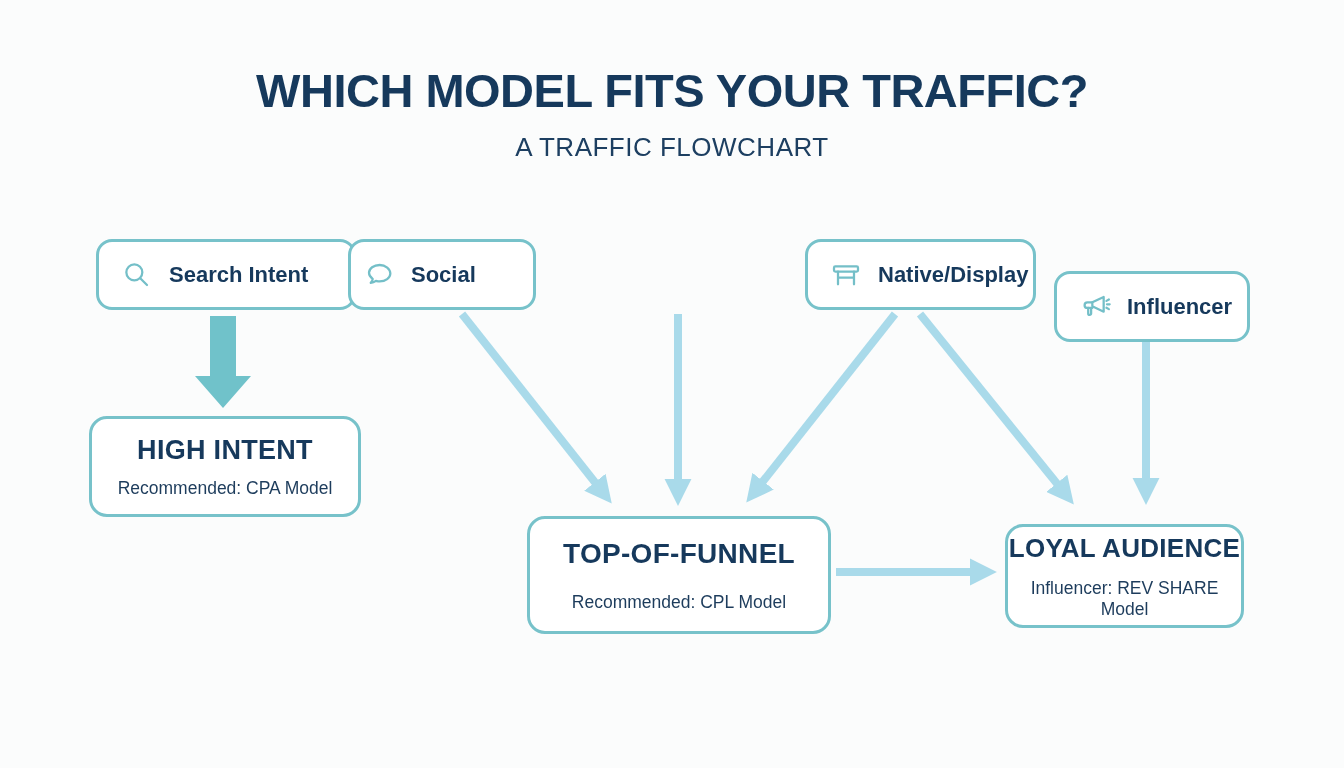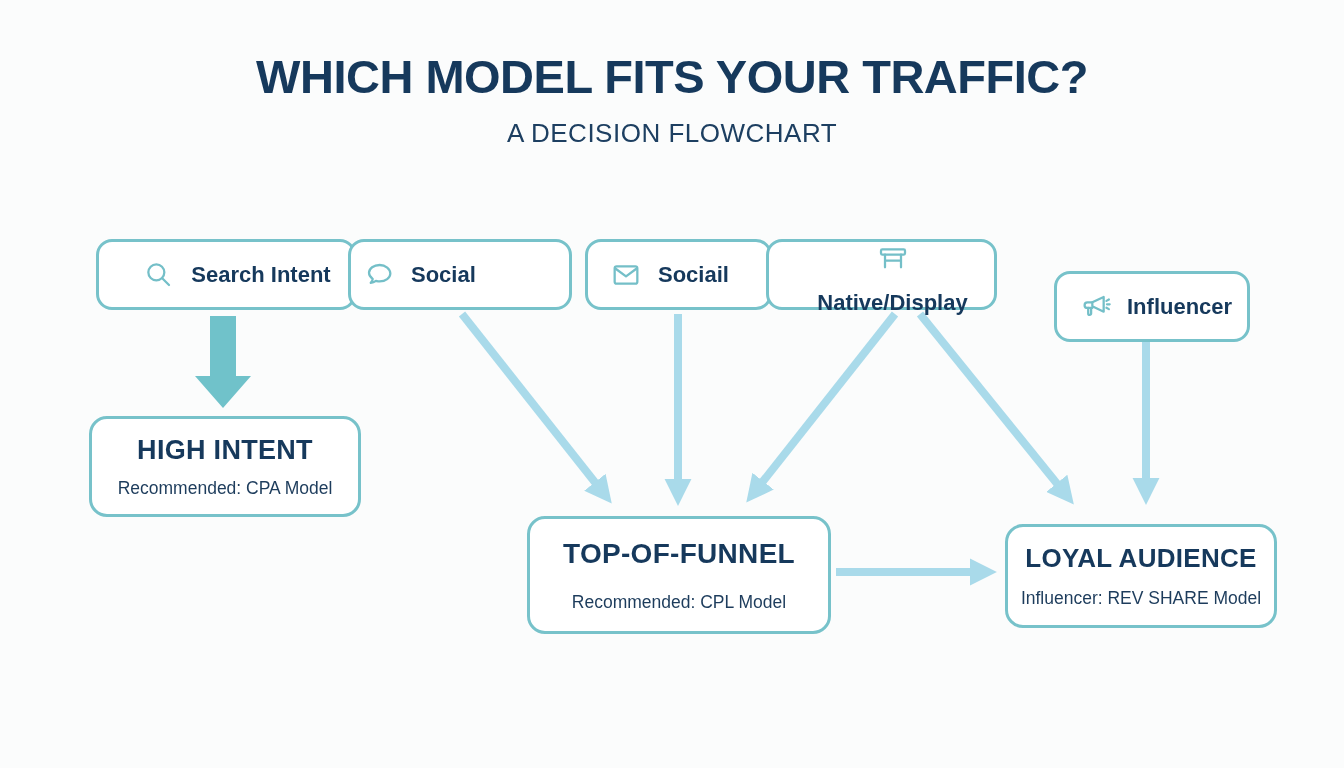--- a/index.html
+++ b/index.html
@@ -12,21 +12,21 @@
   *{box-sizing:border-box;margin:0;padding:0;}
   html,body{width:1344px;height:768px;}
   body{
     font-family:"Liberation Sans","DejaVu Sans",sans-serif;
     background:var(--background);
     color:var(--navy);
   }
   .canvas{position:relative;width:1344px;height:768px;overflow:hidden;}
 
   
-  .hdr{position:absolute;left:0;top:49px;width:100%;text-align:center;}
+  .hdr{position:absolute;left:0;top:63px;width:100%;text-align:center;}
   .hdr h1{
     font-size:47px;font-weight:700;letter-spacing:-0.5px;
     color:var(--navy);
   }
   .hdr h2{
     margin-top:14px;font-size:26px;font-weight:400;letter-spacing:0.5px;
     color:#1d3f61;
   }
 
   
@@ -37,49 +37,49 @@
 
   
   .src{
     position:absolute;height:71px;
     background:#fff;border:3px solid var(--teal-border);border-radius:16px;
     display:flex;align-items:center;gap:16px;padding-left:22px;
     font-size:22px;font-weight:700;color:var(--navy);
   }
   .src .icon{display:flex;align-items:center;justify-content:center;width:32px;height:32px;}
   .src .icon svg{width:32px;height:32px;stroke:#74bfc8;fill:none;stroke-width:1.7;stroke-linecap:round;stroke-linejoin:round;}
-  .src-1{left:96px;top:239px;width:260px;justify-content:center;}
-  .src-2{left:348px;top:239px;width:224px;padding-left:12px;}
+  .src-1{left:96px;top:239px;width:260px;}
+  .src-2{left:348px;top:239px;width:188px;padding-left:12px;}
   .src-3{left:585px;top:239px;width:187px;}
-  .src-4{left:766px;top:239px;width:231px;flex-direction:column;}
+  .src-4{left:805px;top:239px;width:231px;}
   .src-5{left:1054px;top:239px;width:196px;margin-top:32px;}
 
   
   .out{
     position:absolute;background:#fff;border:3.5px solid var(--teal-border);
     border-radius:18px;display:flex;flex-direction:column;
     align-items:center;justify-content:center;text-align:center;
   }
   .out .t{font-weight:700;color:var(--navy);letter-spacing:0.3px;}
   .out .r{font-size:17.5px;font-weight:400;color:#1d3c5c;}
   .out-high{left:89px;top:416px;width:272px;height:101px;gap:12px;}
   .out-high .t{font-size:27px;}
   .out-tof{left:527px;top:516px;width:304px;height:118px;gap:22px;}
   .out-tof .t{font-size:28px;}
-  .out-loyal{left:1005px;top:524px;width:272px;height:104px;gap:14px;}
+  .out-loyal{left:1005px;top:524px;width:239px;height:104px;gap:14px;}
   .out-loyal .t{font-size:26px;}
 </style>
 </head>
 <body>
 
 <div class="canvas">
 
   <div class="hdr">
     <h1>WHICH MODEL FITS YOUR TRAFFIC?</h1>
-    <h2>A DECISION FLOWCHART</h2>
+    <h2>A TRAFFIC FLOWCHART</h2>
   </div>
 
   <svg class="arrows" viewBox="0 0 1344 768">
     <defs>
       <marker id="ah" viewBox="0 0 10 10" refX="6" refY="5" markerWidth="3.4" markerHeight="3.4" orient="auto">
         <path class="ah" d="M0,0 L10,5 L0,10 z"></path>
       </marker>
     </defs>
 
     <polygon class="thick" points="210,316 236,316 236,376 251,376 223,408 195,376 210,376"></polygon>
@@ -103,29 +103,20 @@
 
   <div class="src src-2">
     <span class="icon">
       <svg viewBox="0 0 24 24">
           <path d="M12.5 4.5c-4.4 0-8 2.6-8 5.9 0 1.8 1.1 3.4 2.8 4.5-.1.9-.6 2.1-1.5 3 1.5-.1 3-.8 3.9-1.5.9.2 1.8.4 2.8.4 4.4 0 8-2.6 8-5.9s-3.6-6.4-8-6.4z"></path>
         </svg>
     </span>
     <span>Social</span>
   </div>
 
-  <div class="src src-3">
-    <span class="icon">
-      <svg viewBox="0 0 24 24">
-          <rect x="3.5" y="5.5" width="17" height="13" rx="1.5"></rect>
-          <path d="M4.5 7.5 L12 13 L19.5 7.5"></path>
-        </svg>
-    </span>
-    <span>Sociail</span>
-  </div>
 
   <div class="src src-4">
     <span class="icon">
       <svg viewBox="0 0 24 24">
           <rect x="3" y="5.5" width="18" height="4" rx="1"></rect>
           <path d="M6 9.5 V19 M18 9.5 V19 M6 14 H18"></path>
         </svg>
     </span>
     <span>Native/Display</span>
   </div>

